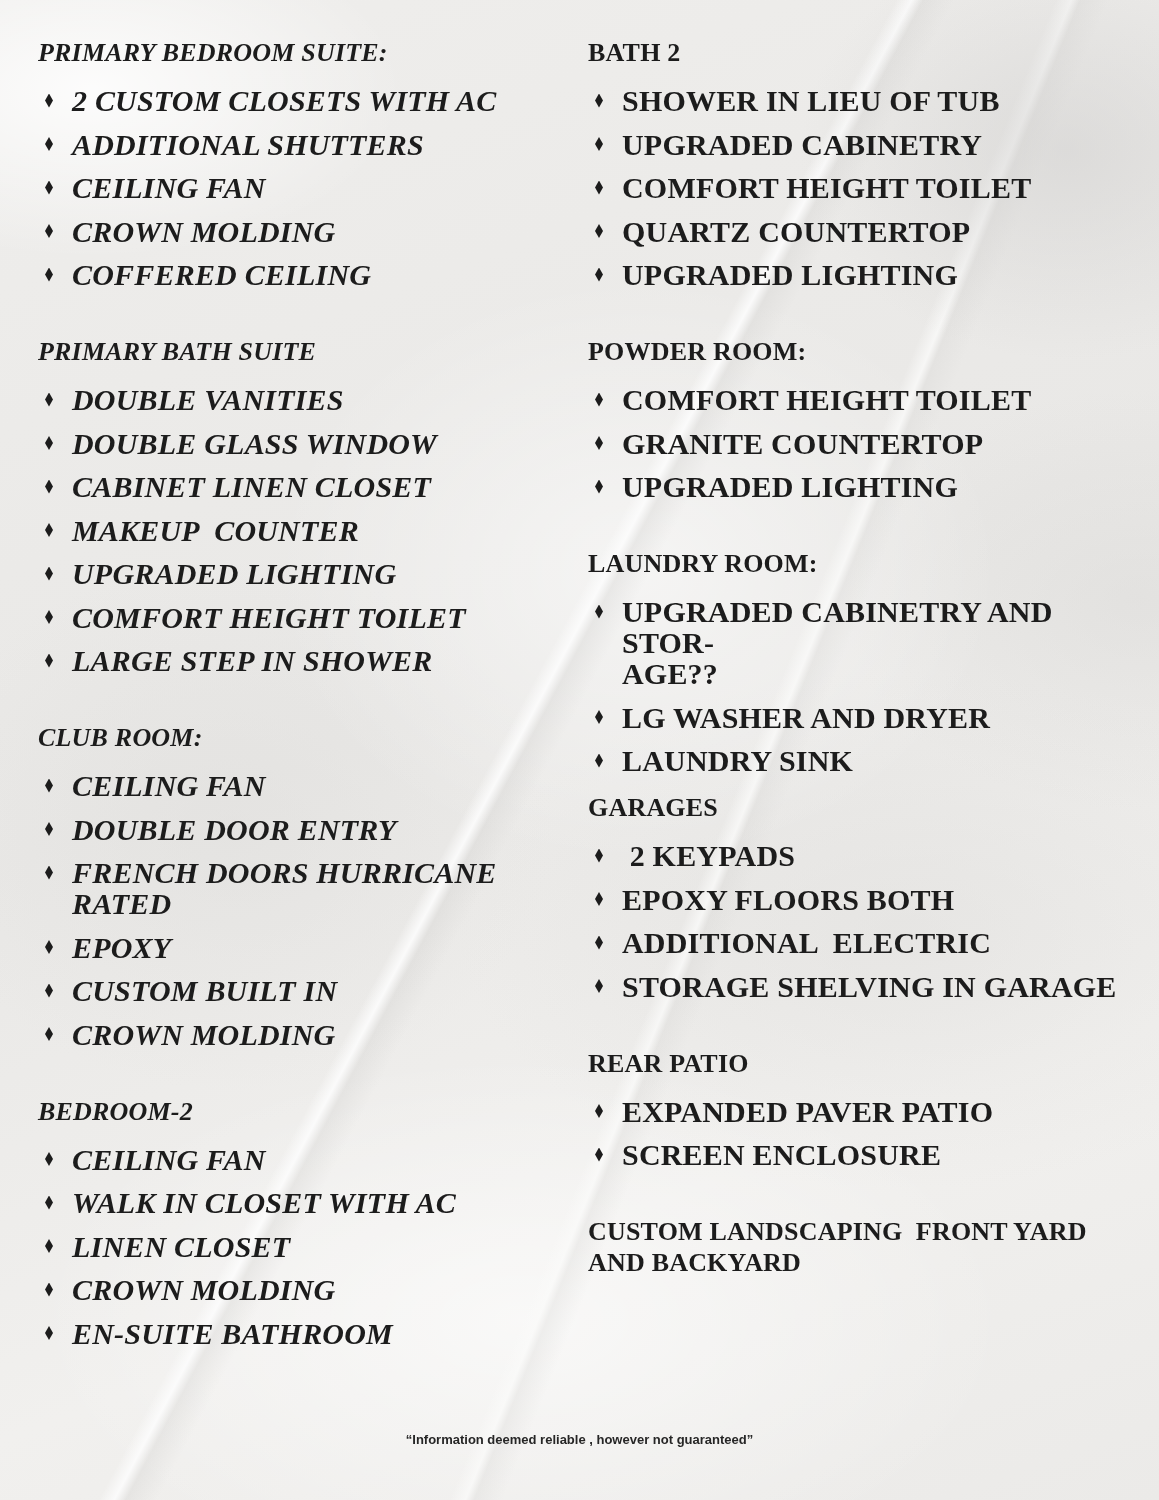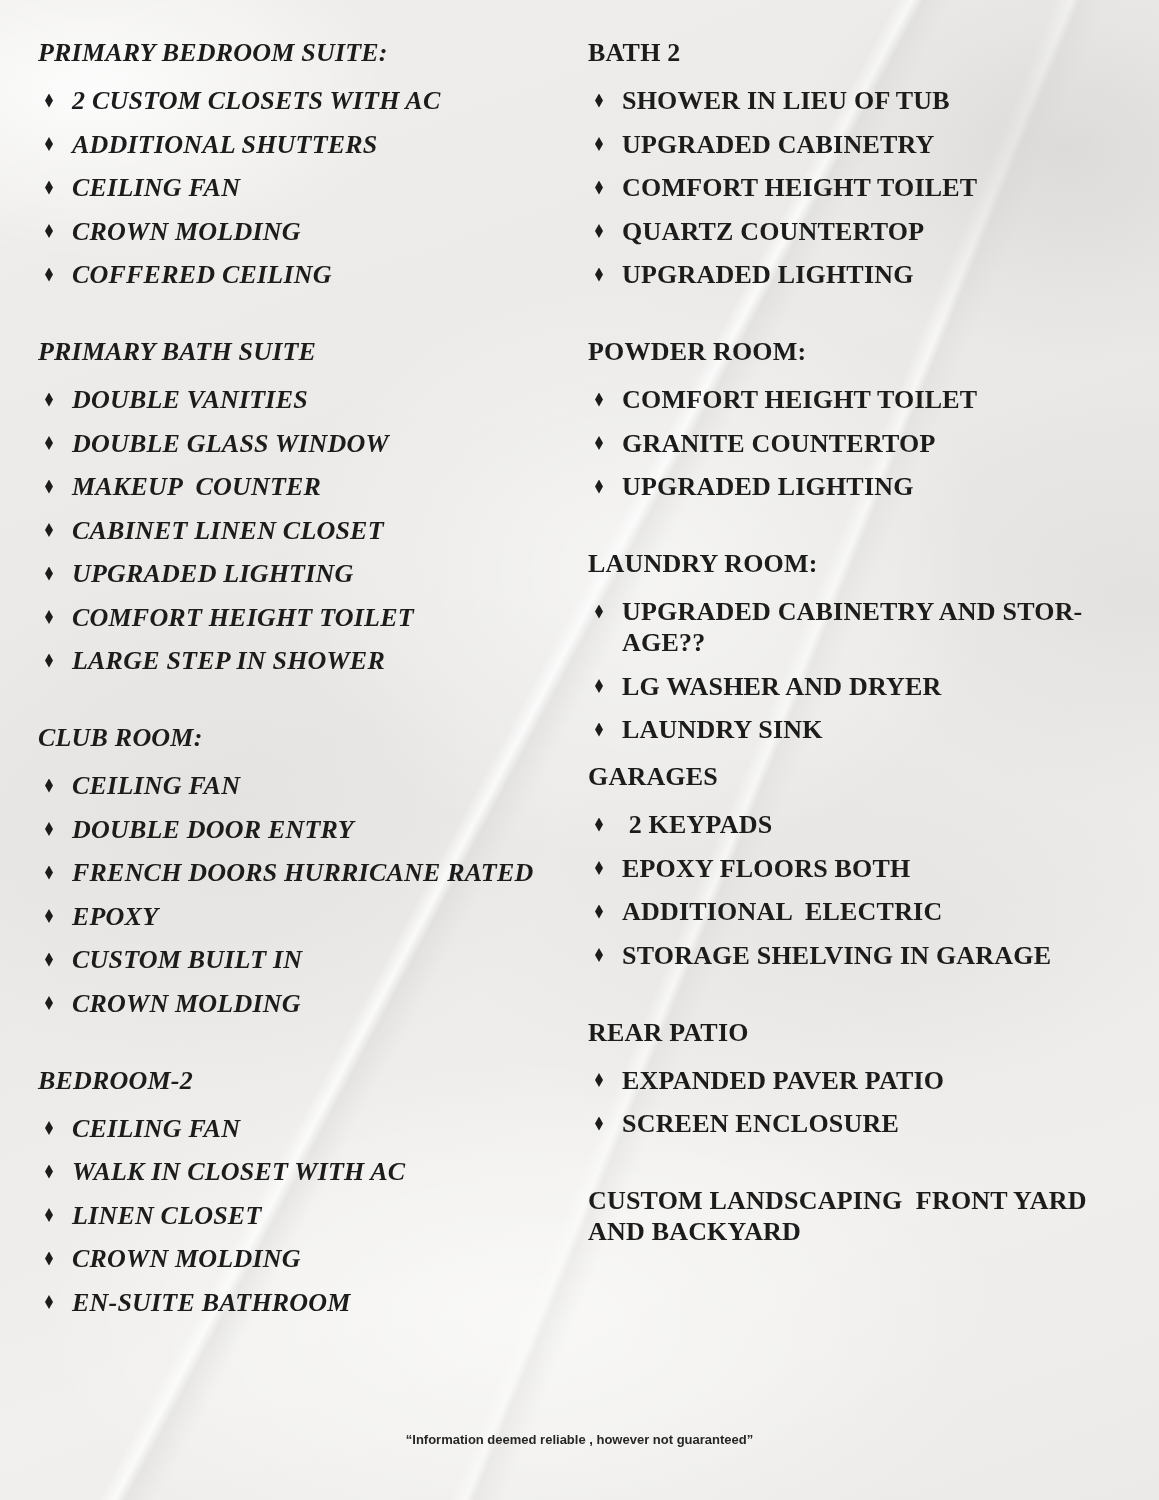--- a/index.html
+++ b/index.html
@@ -50,21 +50,21 @@
     padding-left: 7px;
     box-sizing: border-box;
   }
   .diamond {
     width: 8px;
     height: 14px;
     background: #1c1c1c;
     clip-path: polygon(50% 0, 100% 50%, 50% 100%, 0 50%);
   }
   .item-text {
-    font-size: 26px;
+    font-size: 30px;
     line-height: 31px;
     white-space: pre-wrap;
     letter-spacing: 0.2px;
   }
   .footer {
     position: absolute;
     top: 1430px;
     left: 0;
     width: 100%;
     text-align: center;
@@ -127,27 +127,27 @@
           <li class="item">
     <span class="bullet">
               <span class="diamond"></span>
             </span>
     <span class="item-text">DOUBLE GLASS WINDOW</span>
   </li>
           <li class="item">
     <span class="bullet">
               <span class="diamond"></span>
             </span>
+    <span class="item-text">CABINET LINEN CLOSET</span>
+  </li>
+          <li class="item">
+    <span class="bullet">
+              <span class="diamond"></span>
+            </span>
     <span class="item-text">MAKEUP  COUNTER</span>
-  </li>
-          <li class="item">
-    <span class="bullet">
-              <span class="diamond"></span>
-            </span>
-    <span class="item-text">CABINET LINEN CLOSET</span>
   </li>
           <li class="item">
     <span class="bullet">
               <span class="diamond"></span>
             </span>
     <span class="item-text">UPGRADED LIGHTING</span>
   </li>
           <li class="item">
     <span class="bullet">
               <span class="diamond"></span>

